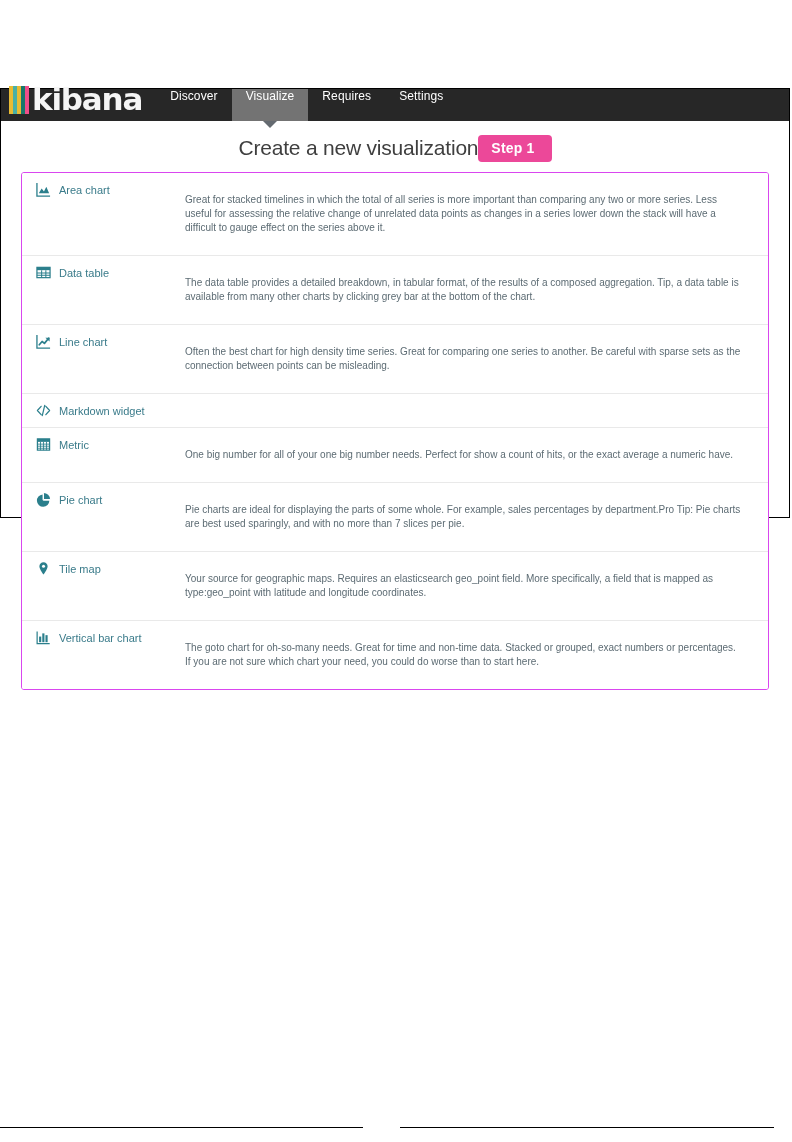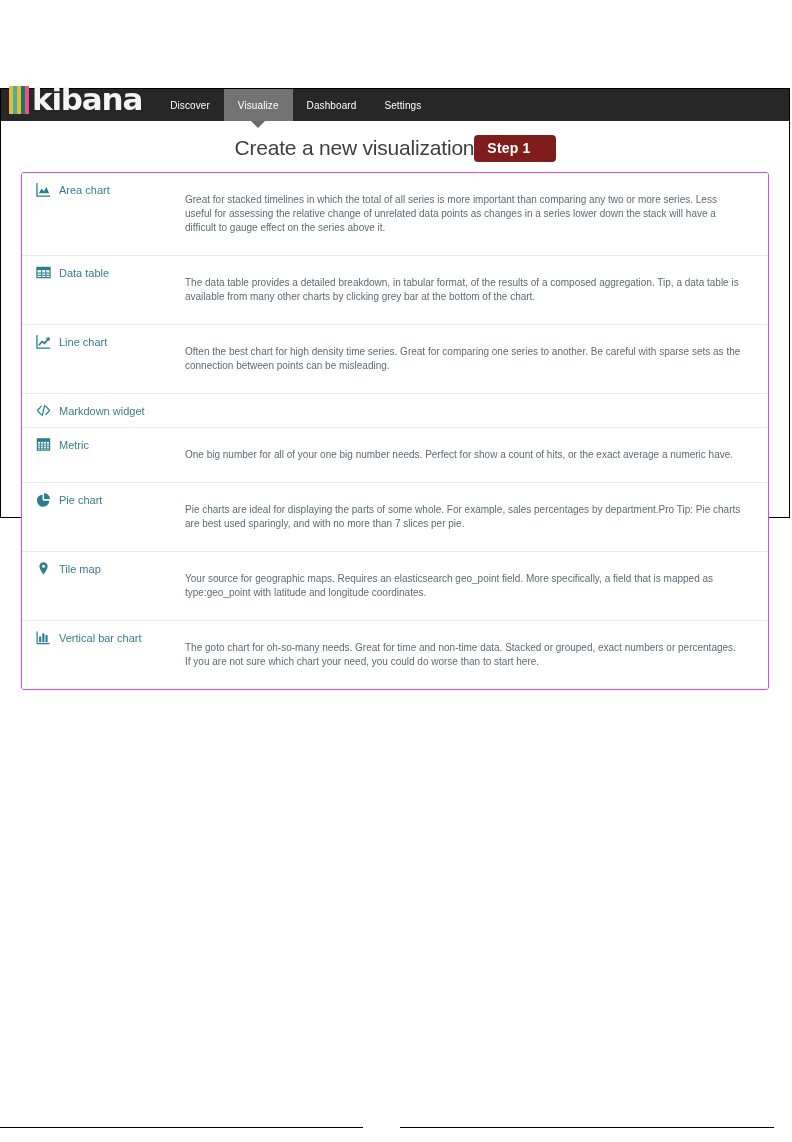--- a/index.html
+++ b/index.html
@@ -76,23 +76,23 @@
   }
 
   .nav-tabs {
     display: flex;
     align-items: stretch;
     margin-left: 10px;
   }
   .nav-tab {
     position: relative;
     display: flex;
-    align-items: center;
+    align-items: flex-start;
     padding: 0 14px;
-    font-size: 10px;
+    font-size: 12px;
     color: #ffffff;
     font-family: "Liberation Sans", sans-serif;
     letter-spacing: 0.1px;
     cursor: pointer;
     white-space: nowrap;
   }
   .nav-tab.active {
     background: #737373;
   }
   .nav-tab.active .caret {
@@ -122,25 +122,25 @@
   }
   .page-title {
     font-size: 21px;
     color: #3f3f3f;
     font-weight: normal;
     margin: 0;
     line-height: 26px;
     letter-spacing: -0.2px;
   }
   .step-badge {
-    background: #7f1d1d;
+    background: #ec4899;
     color: #ffffff;
     font-size: 14px;
     font-weight: bold;
-    padding: 5px 25px 6px 13px;
+    padding: 5px 17px 6px 13px;
     border-radius: 4px;
     line-height: 16px;
     letter-spacing: 0.2px;
     white-space: nowrap;
   }
 
   
   .vis-panel {
     border: 1px solid #d946ef;
     border-radius: 3px;
@@ -232,21 +232,21 @@
 
     <div class="nav-tabs">
       <div class="nav-tab">
         <span>Discover</span>
       </div>
       <div class="nav-tab active">
         <span>Visualize</span>
         <span class="caret"></span>
       </div>
       <div class="nav-tab">
-        <span>Dashboard</span>
+        <span>Requires</span>
       </div>
       <div class="nav-tab">
         <span>Settings</span>
       </div>
     </div>
 
   </div>
 
   <div class="page-body">
 

